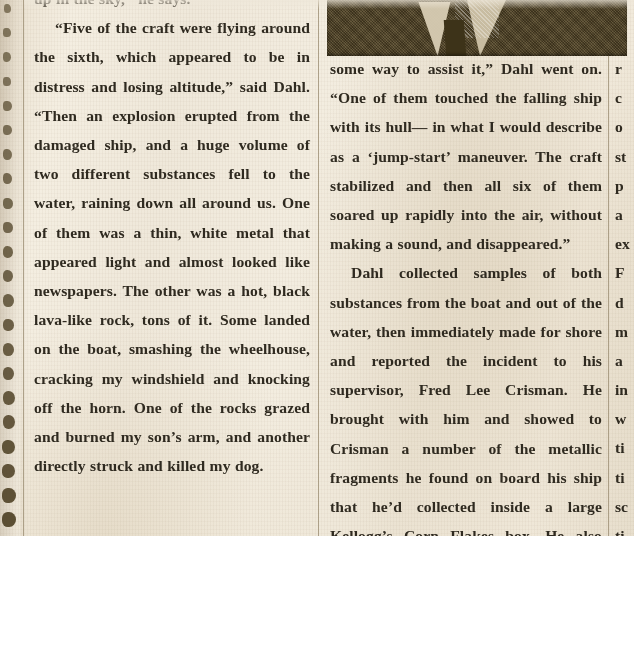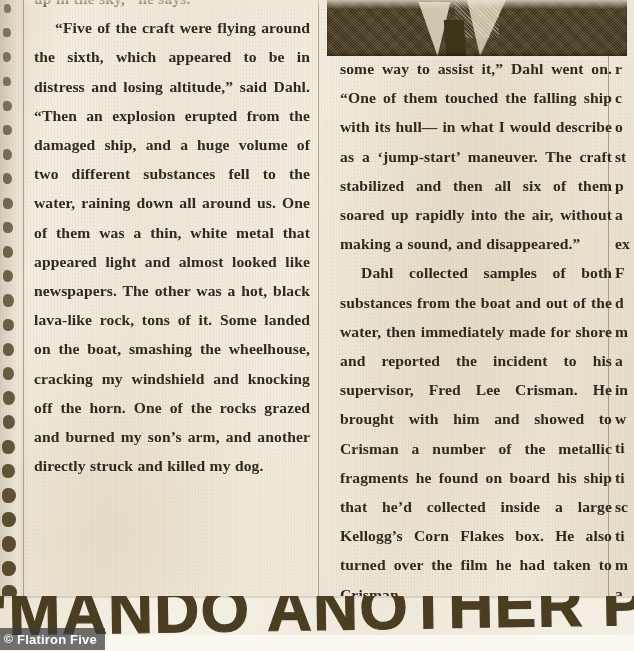--- a/index.html
+++ b/index.html
@@ -6,21 +6,21 @@
     margin: 0;
     padding: 0;
     background: #ffffff;
   }
   body {
     font-family: "Liberation Serif", serif;
   }
   #page {
     position: relative;
     width: 634px;
-    height: 651px;
+    height: 536px;
     overflow: hidden;
     background: #f2ece0;
   }
 
   
   .paper-base {
     position: absolute;
     left: 0; top: 0;
     width: 634px; height: 614px;
     background:
@@ -177,21 +177,21 @@
   }
   .col p { margin: 0; }
   .col p + p { text-indent: 1.35em; }
 
   .col-1 {
     left: 34px;
     top: -16px;
     width: 276px;
   }
   .col-2 {
-    left: 340px;
+    left: 330px;
     top: 54px;
     width: 272px;
   }
 
   .partial-top {
     opacity: 0.92;
     color: #3a342a;
   }
 
   

